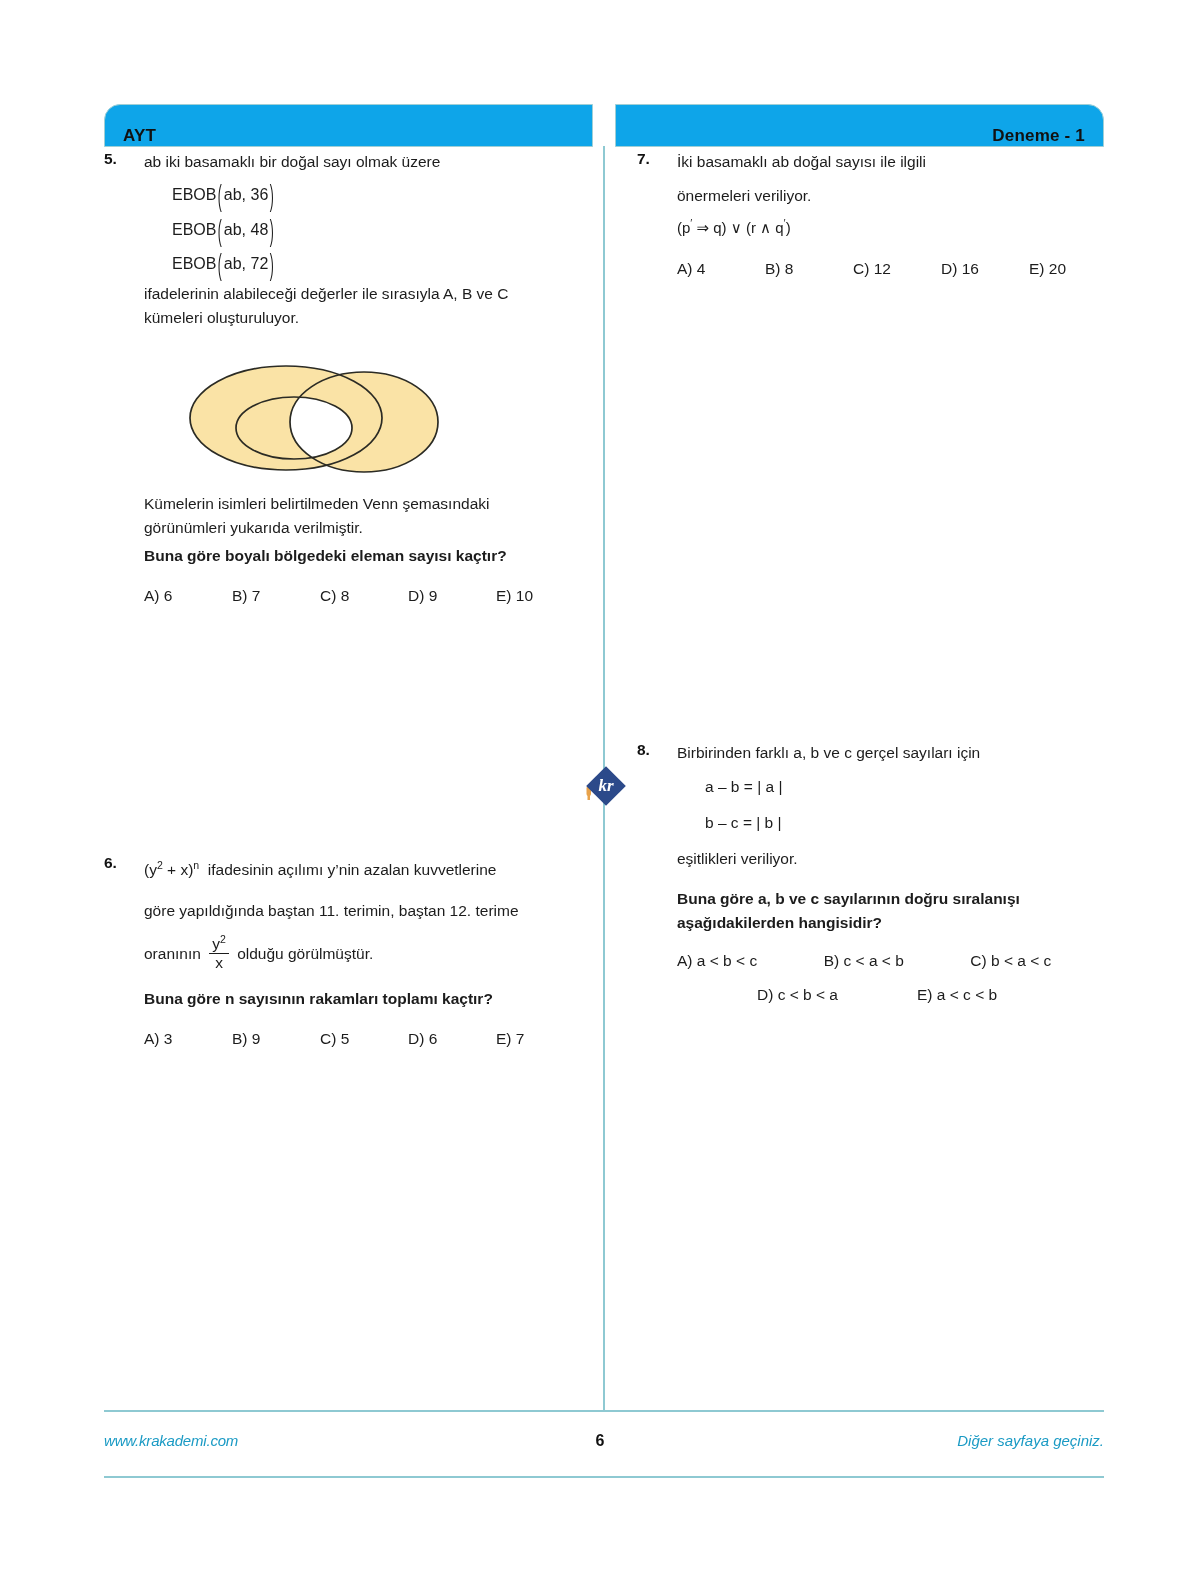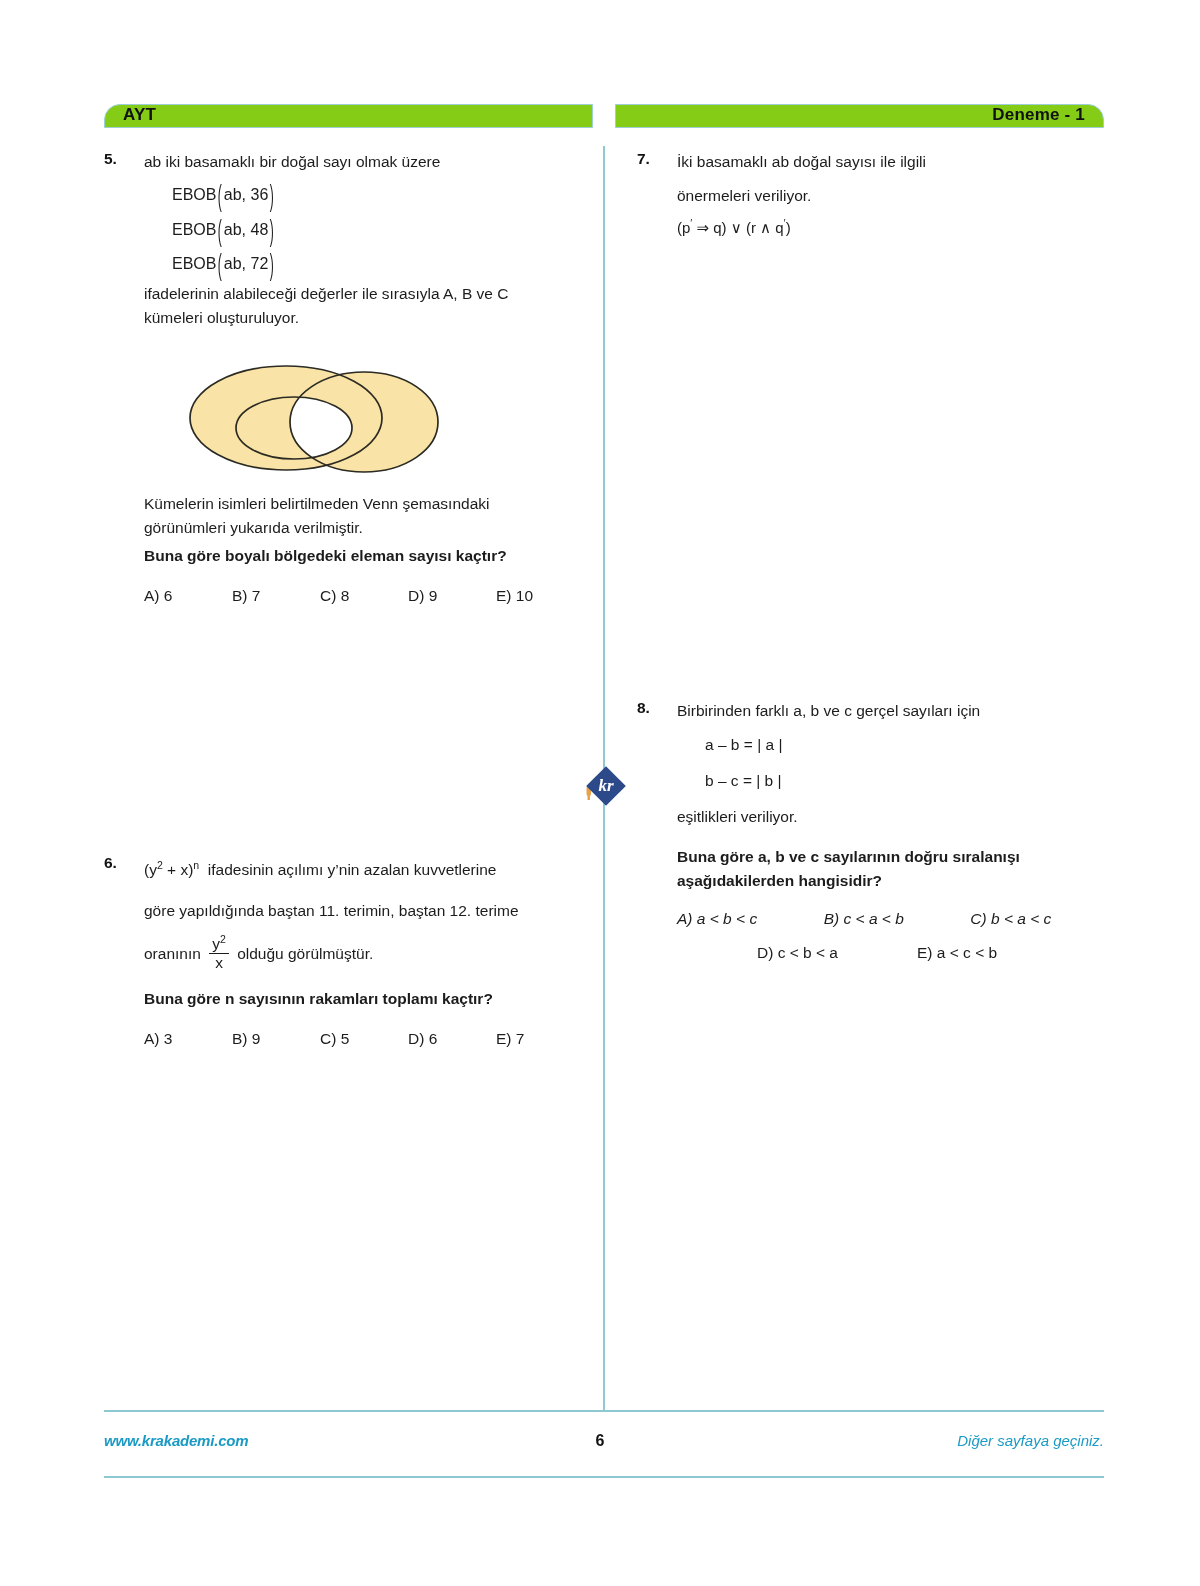--- a/index.html
+++ b/index.html
@@ -21,26 +21,26 @@
     position: absolute;
     left: 0; top: 0;
     width: 1200px;
     height: 1586px;
     overflow: hidden;
   }
 
   
   .hdr-box {
     position: absolute;
-    height: 24px;
+    height: 43px;
     border: 1.5px solid #9fcfd6;
-    background: #84cc16;
+    background: #0ea5e9;
     box-sizing: border-box;
     display: flex;
-    align-items: flex-start;
+    align-items: flex-end;
   }
   .hdr-left {
     left: 104px;
     top: 104px;
     width: 489px;
     border-top-left-radius: 16px;
     padding-left: 18px;
     justify-content: flex-start;
   }
   .hdr-right {
@@ -141,21 +141,21 @@
   .frac .den { display: block; padding: 0 3px; border-top: 1.6px solid #1c1c1c; }
 
   
   .opts {
     display: flex;
     margin-top: 16px;
     font-size: 15.5px;
     color: #1c1c1c;
   }
   .opts .opt { width: 88px; white-space: nowrap; }
-  .opts.wide3 .opt { width: 160px; font-style: italic; }
+  .opts.wide3 .opt { width: 160px; }
   .opts.wide2 { margin-top: 10px; padding-left: 80px; }
   .opts.wide2 .opt { width: 160px; }
 
   
   .venn-wrap {
     margin-top: 30px;
     margin-left: 42px;
   }
 
   
@@ -179,21 +179,21 @@
   .foot-rule.bot { top: 1476px; }
 
   .foot-item {
     position: absolute;
     top: 1432px;
     font-size: 15px;
   }
   .foot-url {
     left: 104px;
     color: #1a9ac4;
-    font-weight: bold;
+    font-weight: normal;
     font-style: italic;
     letter-spacing: -0.2px;
   }
   .foot-page {
     left: 0;
     width: 1200px;
     text-align: center;
     color: #111;
     font-weight: bold;
     font-size: 16px;
@@ -327,20 +327,27 @@
         <p>İki basamaklı ab doğal sayısı ile ilgili</p>
 
 
         <p style="margin-top:10px;">önermeleri veriliyor.</p>
 
         <p class="indent" style="margin-top:8px;font-size:15px;">
           <span>(p</span><span class="prime">′</span><span> ⇒ q) </span><span>∨</span><span> (r </span><span>∧</span><span> q</span><span class="prime">′</span><span>)</span>
         </p>
 
 
+        <div class="opts" style="margin-top:18px;">
+          <span class="opt">A) 4</span>
+          <span class="opt">B) 8</span>
+          <span class="opt">C) 12</span>
+          <span class="opt">D) 16</span>
+          <span class="opt">E) 20</span>
+        </div>
       </div>
     </div>
 
     <div class="q" style="margin-top:460px;">
       <div class="q-num">8.</div>
       <div class="q-body">
         <p>Birbirinden farklı a, b ve c gerçel sayıları için</p>
 
         <div class="indent" style="margin-top:10px;">
           <p style="margin-bottom:12px;">a – b = | a |</p>

